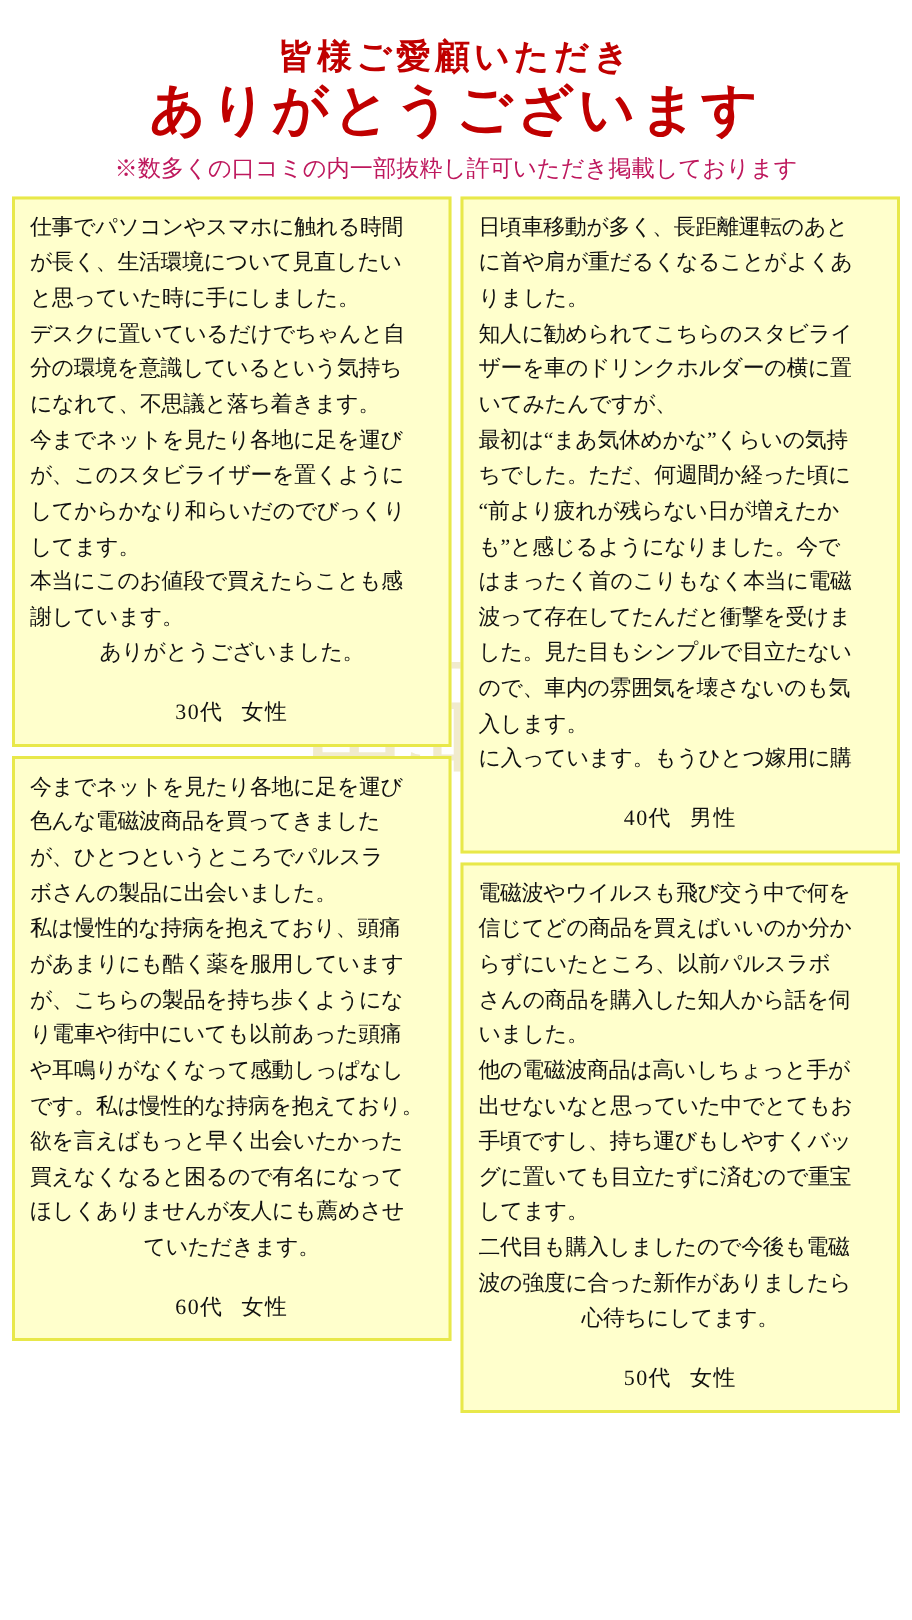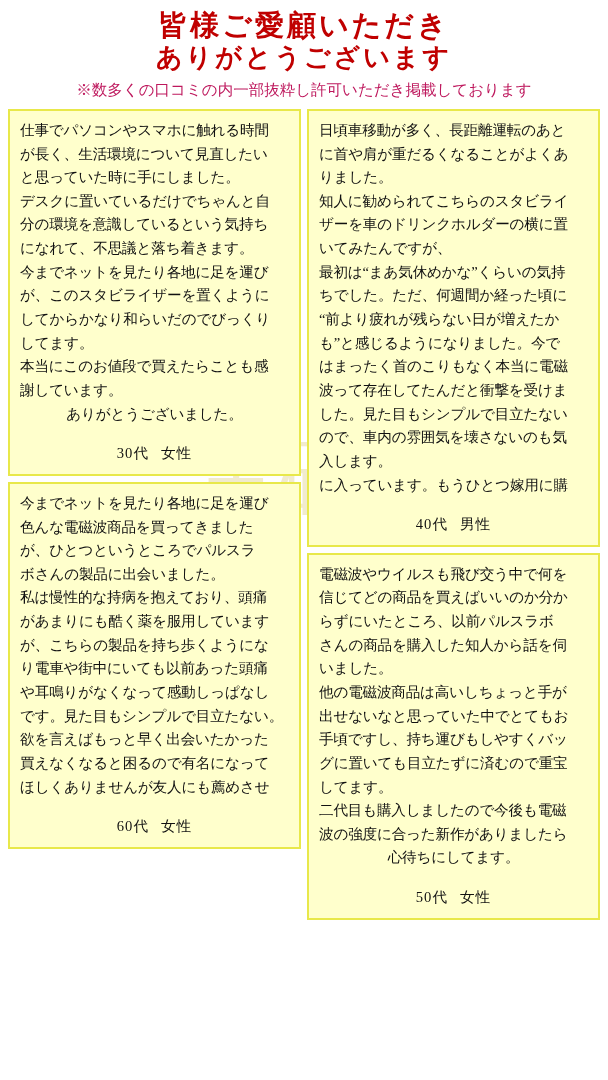--- a/index.html
+++ b/index.html
@@ -26,26 +26,27 @@
   
   .headline {
     text-align: center;
     color: #c00000;
     font-weight: bold;
     letter-spacing: 3px;
     line-height: 1.18;
     font-family: "DejaVu Serif", "Liberation Serif", serif;
   }
   .headline .l1 {
-    font-size: 29px;
+    font-size: 23px;
     display: block;
     white-space: nowrap;
+    margin-top: 16px;
   }
   .headline .l2 {
-    font-size: 26px;
+    font-size: 37px;
     display: block;
     white-space: nowrap;
   }
 
   .subnote {
     text-align: center;
     color: #be185d;
     font-size: 15.5px;
     margin-top: 7px;
     margin-bottom: 8px;
@@ -156,24 +157,25 @@
         <div class="card">
           <p>今までネットを見たり各地に足を運び</p>
           <p>色んな電磁波商品を買ってきました</p>
           <p>が、ひとつというところでパルスラ</p>
           <p>ボさんの製品に出会いました。</p>
           <p>私は慢性的な持病を抱えており、頭痛</p>
           <p>があまりにも酷く薬を服用しています</p>
           <p>が、こちらの製品を持ち歩くようにな</p>
           <p>り電車や街中にいても以前あった頭痛</p>
           <p>や耳鳴りがなくなって感動しっぱなし</p>
-          <p>です。見た目もシンプルで目立たない。</p>
+          <p>です。私は慢性的な持病を抱えており。</p>
           <p>欲を言えばもっと早く出会いたかった</p>
           <p>買えなくなると困るので有名になって</p>
           <p>ほしくありませんが友人にも薦めさせ</p>
+          <p class="c">ていただきます。</p>
           <div class="sig"><span>60代</span><span class="sp"></span><span>女性</span></div>
         </div>
       </div>
     <div class="col right">
         <div class="card">
           <p>日頃車移動が多く、長距離運転のあと</p>
           <p>に首や肩が重だるくなることがよくあ</p>
           <p>りました。</p>
           <p>知人に勧められてこちらのスタビライ</p>
           <p>ザーを車のドリンクホルダーの横に置</p>

